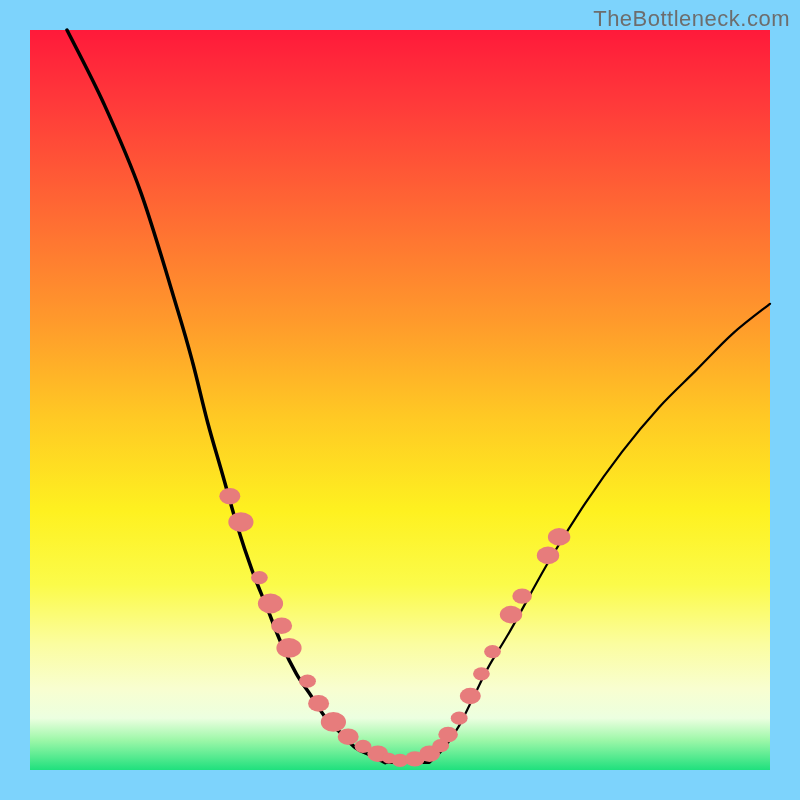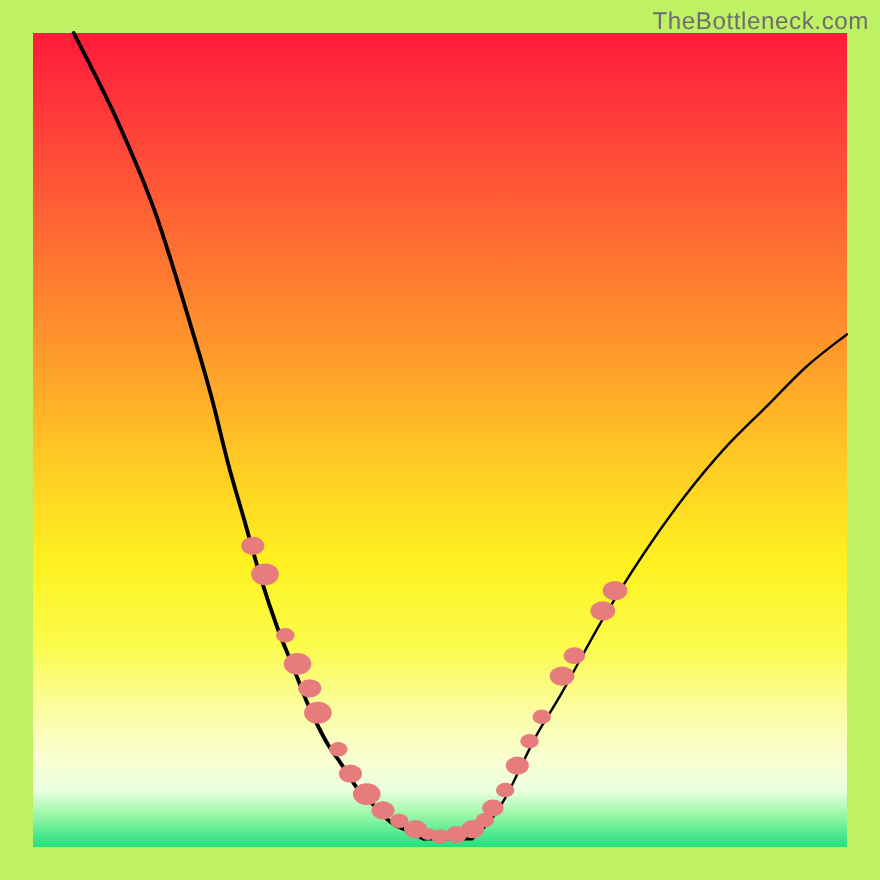--- a/index.html
+++ b/index.html
@@ -8,21 +8,21 @@
     width: 800px;
     height: 800px;
     background: #000;
     overflow: hidden;
     font-family: Arial, Helvetica, sans-serif;
   }
   .stage {
     position: relative;
     width: 800px;
     height: 800px;
-    background: #bef264;
+    background: #7dd3fc;
   }
   
   .plot {
     position: absolute;
     left: 30px;
     top: 30px;
     width: 740px;
     height: 740px;
     
     background: linear-gradient(to bottom,

